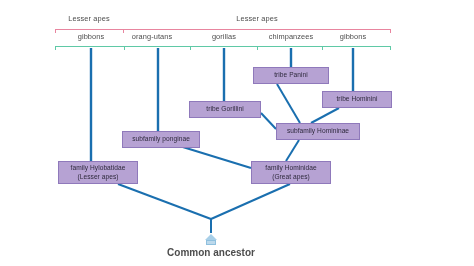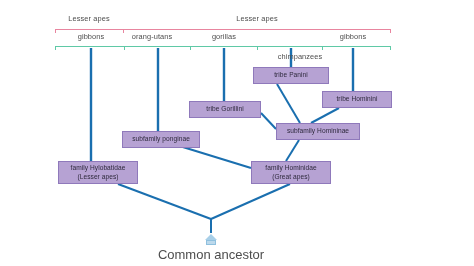--- a/index.html
+++ b/index.html
@@ -76,24 +76,25 @@
   #root-marker .body{
     position:absolute;
     left:-5px;top:5.5px;
     width:10px;height:5px;
     background:#bcd9ec;
     border:1px solid #8fc0de;
     box-sizing:border-box;
   }
   #root-label{
     position:absolute;
-    font-size:13px;
+    font-size:10px;
     color:#4d4d4d;
     white-space:nowrap;
     transform:translateX(-50%);
+    font-weight:bold;
   }
 </style>
 </head>
 <body>
 
 <div id="stage" style="background: rgb(255, 255, 255); border-radius: 28px;">
 
   <svg id="edges" viewBox="0 0 474 266" width="474" height="266">
       <line x1="91" y1="48" x2="91" y2="161" stroke="#1a6faf" stroke-width="2.4" stroke-linecap="butt"></line>
       <line x1="158" y1="48" x2="158" y2="131" stroke="#1a6faf" stroke-width="2.4" stroke-linecap="butt"></line>
@@ -120,21 +121,21 @@
       <div class="scale-line" style="left: 55px; top: 46px; width: 335px; border-top-color: rgb(95, 201, 166);"></div>
       <div class="scale-tick" style="left: 55px; top: 46px; height: 3.5px; border-left-color: rgb(95, 201, 166);"></div>
       <div class="scale-tick" style="left: 124px; top: 46px; height: 3.5px; border-left-color: rgb(95, 201, 166);"></div>
       <div class="scale-tick" style="left: 190px; top: 46px; height: 3.5px; border-left-color: rgb(95, 201, 166);"></div>
       <div class="scale-tick" style="left: 257px; top: 46px; height: 3.5px; border-left-color: rgb(95, 201, 166);"></div>
       <div class="scale-tick" style="left: 322px; top: 46px; height: 3.5px; border-left-color: rgb(95, 201, 166);"></div>
       <div class="scale-tick" style="left: 390px; top: 46px; height: 3.5px; border-left-color: rgb(95, 201, 166);"></div>
       <div class="taxon-label" style="left: 91px; top: 32px; color: rgb(77, 77, 77); text-align: right;">gibbons</div>
       <div class="taxon-label" style="left: 152px; top: 32px; color: rgb(77, 77, 77);">orang-utans</div>
       <div class="taxon-label" style="left: 224px; top: 32px; color: rgb(77, 77, 77);">gorillas</div>
-      <div class="taxon-label" style="left: 300px; top: 32px; color: rgb(77, 77, 77); margin-top: 20px;">chimpanzees</div>
+      <div class="taxon-label" style="left: 291px; top: 32px; color: rgb(77, 77, 77);">chimpanzees</div>
       <div class="taxon-label" style="left: 353px; top: 32px; color: rgb(77, 77, 77);">gibbons</div>
       <div class="node" style="left: 253px; top: 67px; width: 76px; height: 17px; background: rgb(182, 162, 211); border-color: rgb(143, 121, 187); color: rgb(47, 42, 61);">
         <span class="sub">tribe Panini</span>
       </div>
       <div class="node" style="left: 322px; top: 91px; width: 70px; height: 17px; background: rgb(182, 162, 211); border-color: rgb(143, 121, 187); color: rgb(47, 42, 61);">
         <span class="sub">tribe Hominini</span>
       </div>
       <div class="node" style="left: 189px; top: 101px; width: 72px; height: 17px; background: rgb(182, 162, 211); border-color: rgb(143, 121, 187); color: rgb(47, 42, 61);">
         <span class="sub">tribe Gorillini</span>
       </div>

